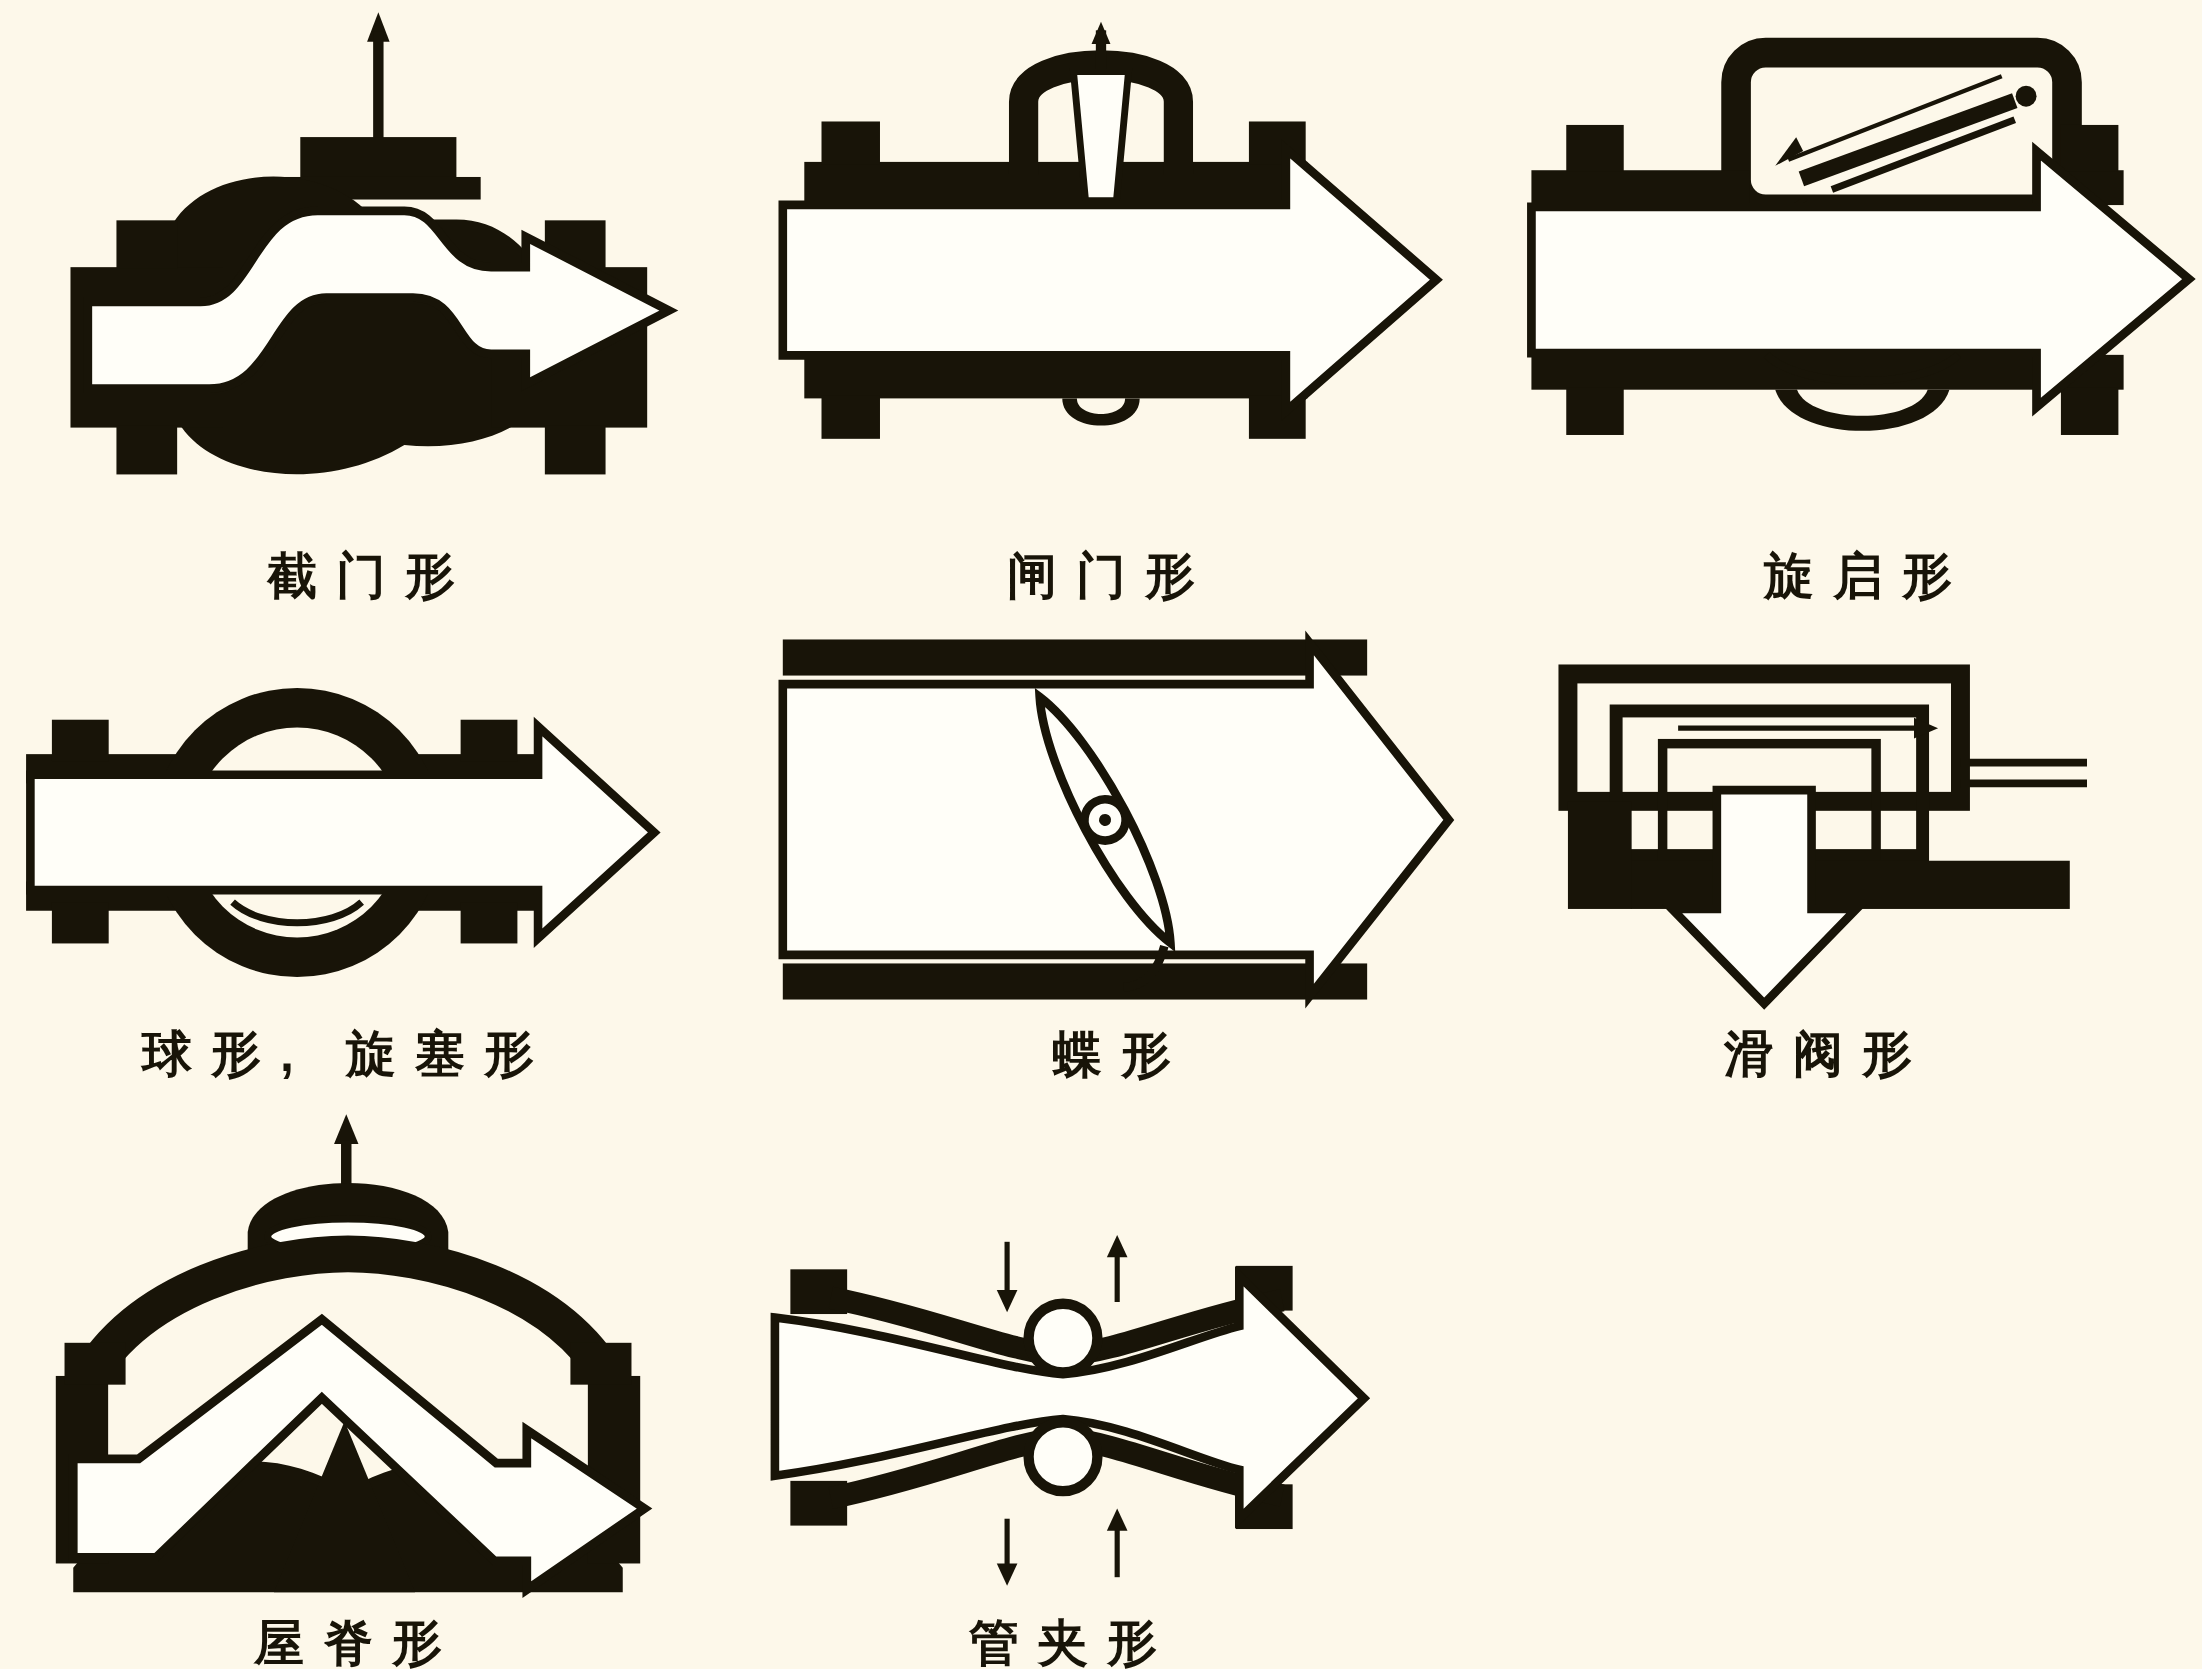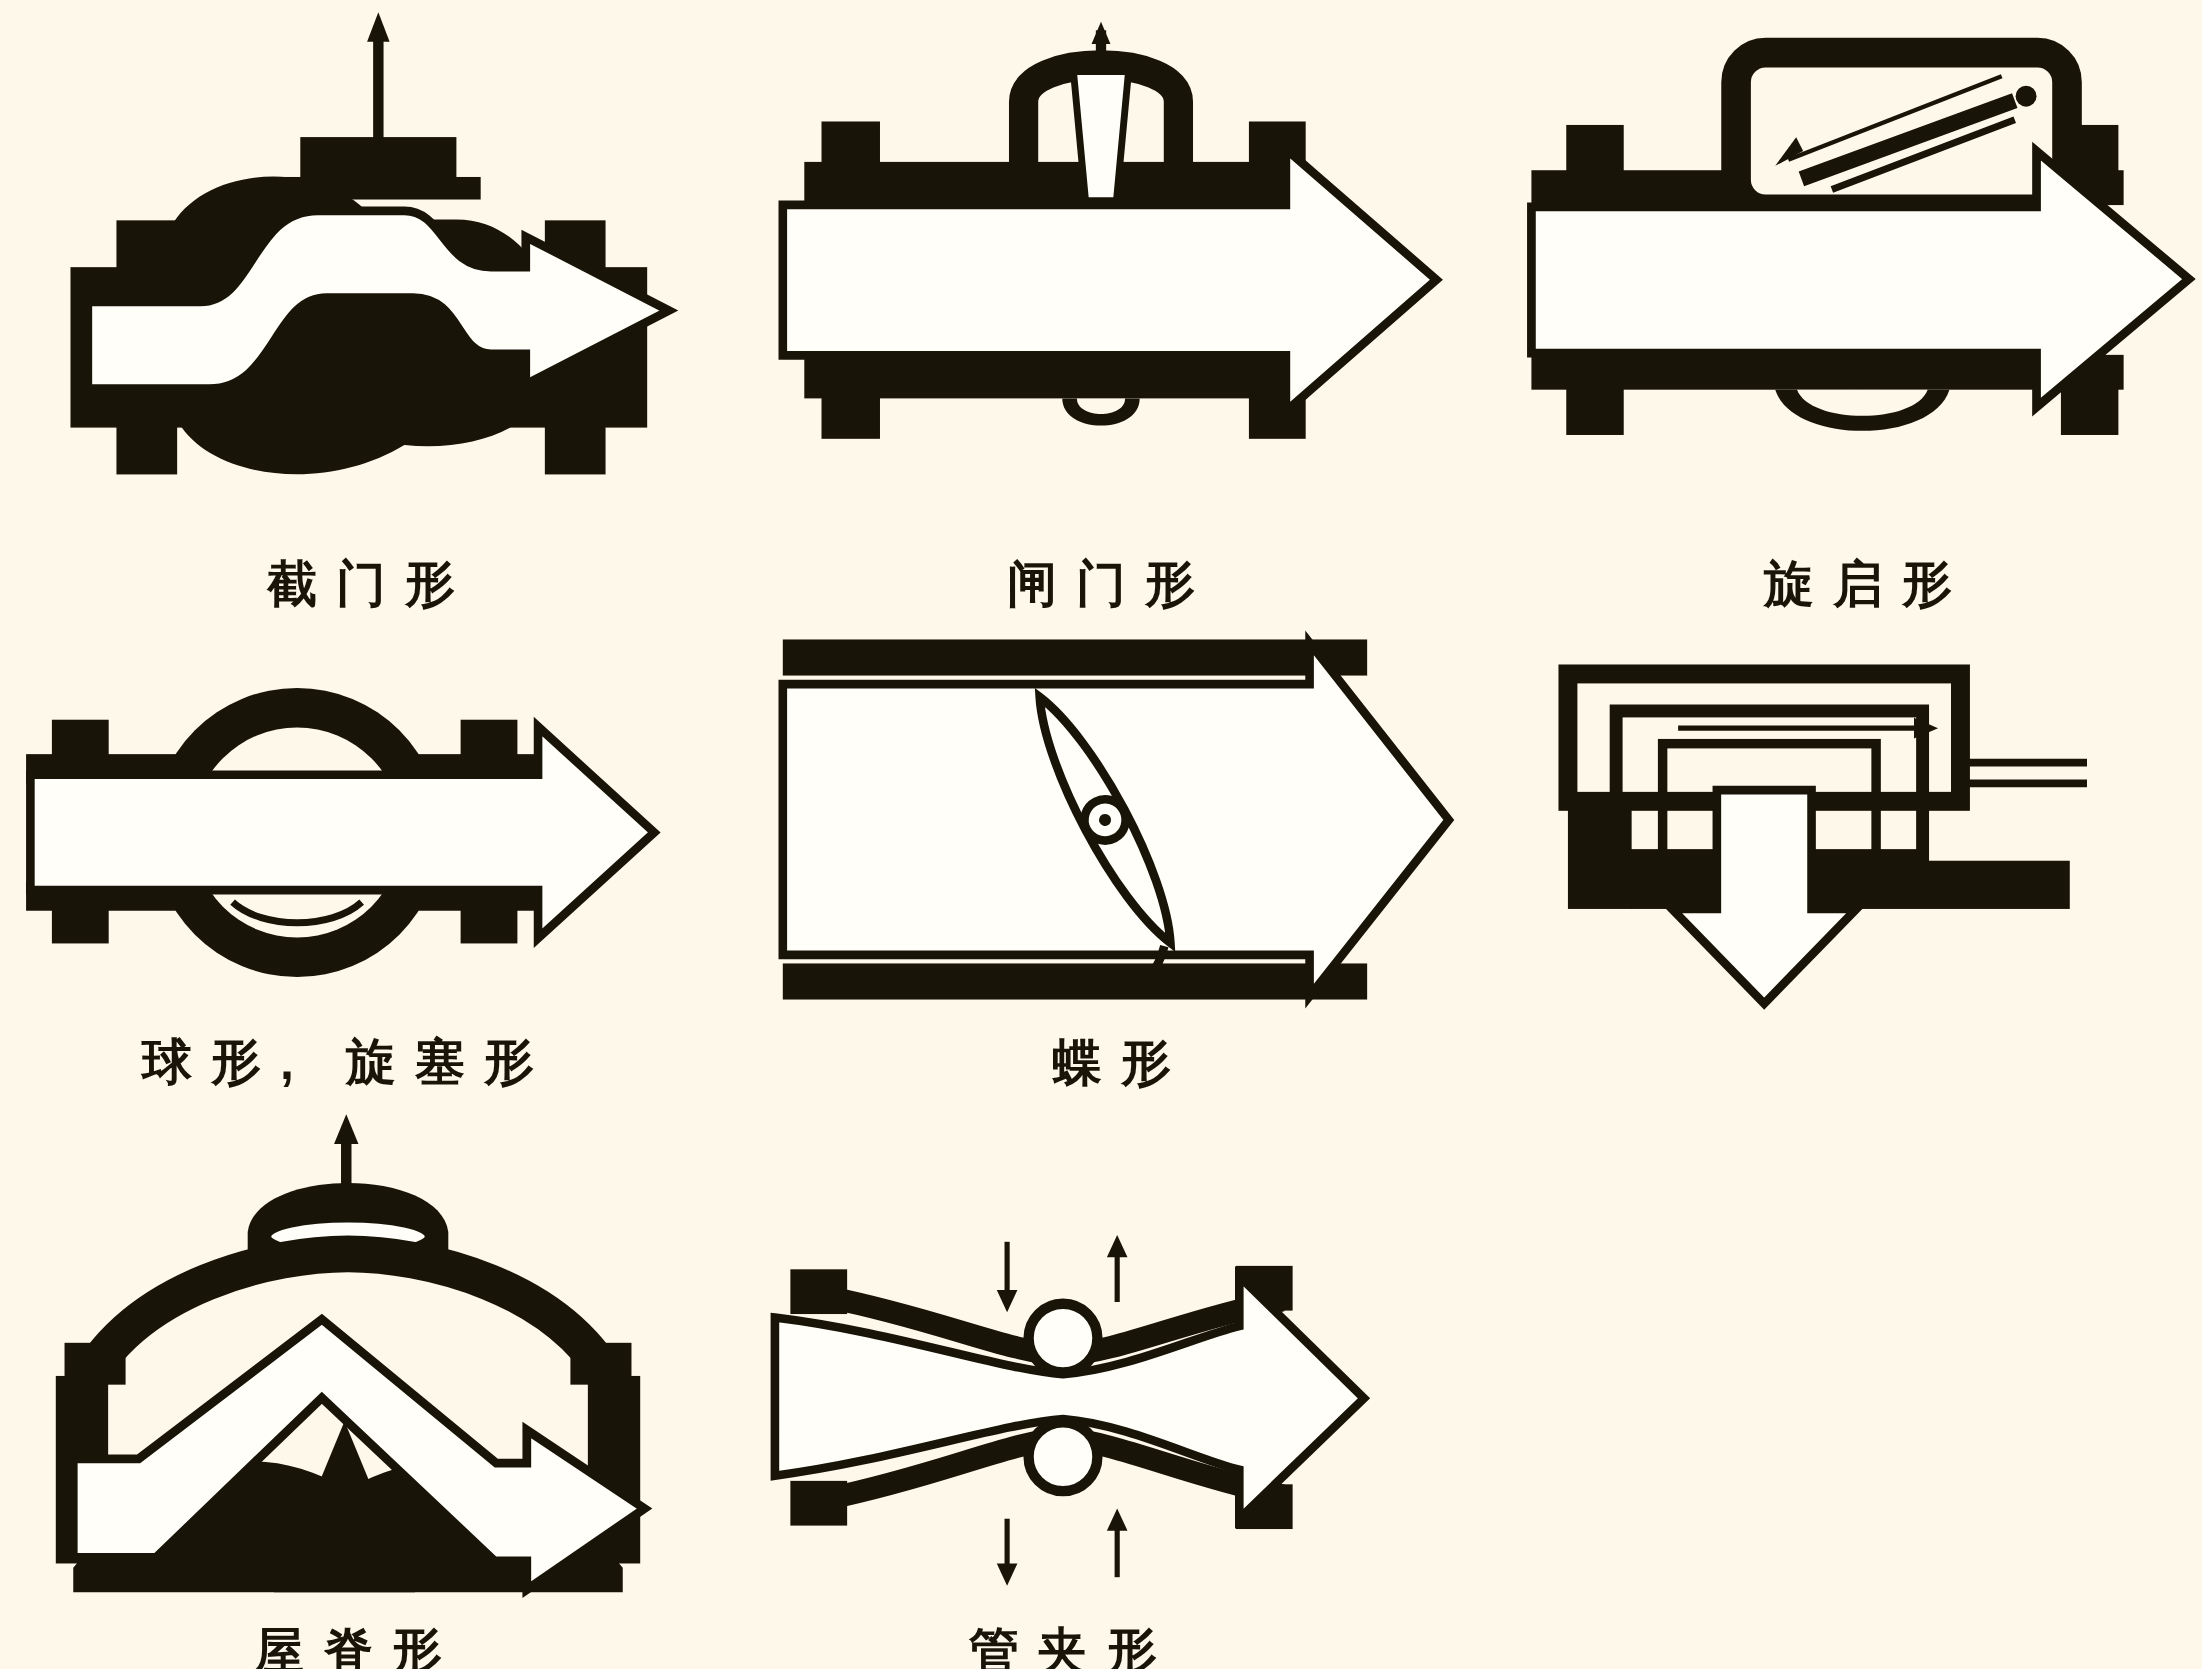--- a/index.html
+++ b/index.html
@@ -1,21 +1,21 @@
 <!DOCTYPE html>
 <html style="--ink: #181408; --paper: #fdf8ea; --flow: #fffef8;font-size:13.8px"><head>
 <meta charset="utf-8">
 <style>
   :root { --ink:#181408; --paper:#fdf8ea; --flow:#fffef8; }
   html,body { margin:0; padding:0; background:var(--paper); }
   .canvas {
     position:relative; width:2203px; height:1669px; background:var(--paper);
     font-family:"Liberation Sans","DejaVu Sans",sans-serif; overflow:hidden;
   }
-  figure { position:absolute; margin:0; display:flex; flex-direction:column; align-items:center;gap:8px; }
+  figure { position:absolute; margin:0; display:flex; flex-direction:column; align-items:center; }
   figcaption {
     font-size:50px; font-weight:bold; color:var(--ink);
     letter-spacing:19px; white-space:nowrap; margin-top:6.9px; text-indent:19px;
   }
   svg { display:block; }
   .body { fill:var(--ink); stroke:none; }
   .flow { fill:var(--flow); stroke:var(--ink); }
   .ln   { fill:none; stroke:var(--ink); }
   .hole { fill:var(--paper); stroke:none; }
   .disc { fill:var(--flow); stroke:var(--ink); }
@@ -124,20 +124,21 @@
       <rect class="ln" stroke-width="15" x="78" y="58" width="356" height="168"></rect>
       <rect class="ln" stroke-width="11" x="132" y="96" width="248" height="130"></rect>
       <line class="ln" stroke-width="6" x1="150" y1="78" x2="432" y2="78"></line>
       <polygon class="body" points="452,78 424,66 424,90"></polygon>
       <line class="ln" stroke-width="9" x1="478" y1="118" x2="625" y2="118"></line>
       <line class="ln" stroke-width="9" x1="478" y1="142" x2="625" y2="142"></line>
       <rect class="body" x="95" y="232" width="510" height="56"></rect>
       <rect class="body" x="22" y="163" width="74" height="125"></rect>
       <path class="flow" stroke-width="10" d="M195 150 V288 H143 L250 398 L357 288 H305 V150 Z"></path>
     </svg>
+    <figcaption>滑阀形</figcaption>
   </figure>
 
   <figure style="left:34px; top:1114px; width:628px;">
     <svg width="628" height="489" viewBox="0 0 720 560">
       <polygon class="body" points="358,0 344,34 372,34"></polygon>
       <rect class="body" x="352" y="30" width="12" height="85"></rect>
       <path class="body" d="M245 135 C255 60 465 60 475 135 L475 168 H245 Z"></path>
       <ellipse class="disc" stroke-width="8" cx="360" cy="140" rx="92" ry="20"></ellipse>
       <path class="ln" stroke-width="42" d="M55 315 C115 195 275 160 360 160 C445 160 605 195 665 315"></path>
       <path class="body" d="M45 520 C150 390 255 370 360 430 C465 370 570 390 675 520 L675 548 H45 Z"></path>

